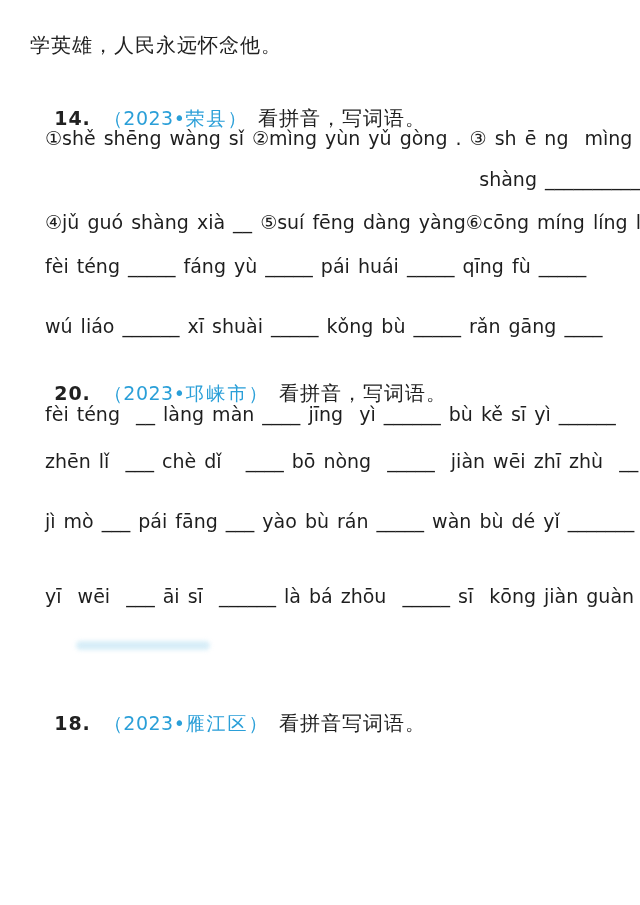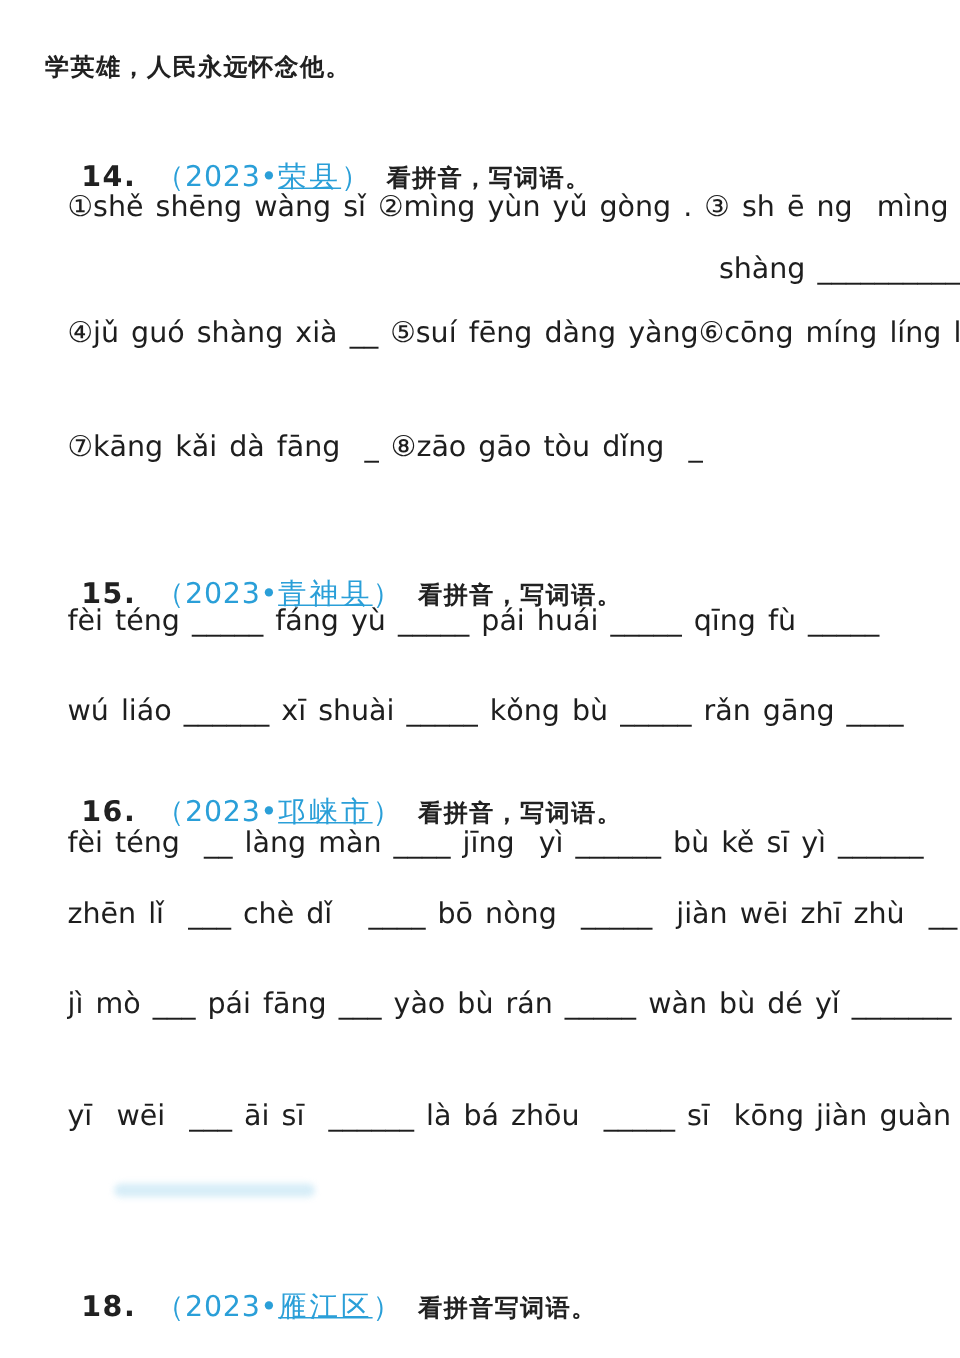--- a/index.html
+++ b/index.html
@@ -4,25 +4,25 @@
 <style>
   html,body{margin:0;padding:0;background:#ffffff;}
   body{width:640px;height:905px;overflow:hidden;}
   .page{
     position:relative;width:640px;height:905px;box-sizing:border-box;
     padding-left:30px;
     font-family:"DejaVu Sans","Liberation Sans",sans-serif;
     color:#212121;background:#ffffff;
   }
   .line{height:26px;line-height:26px;white-space:pre;}
-  .cn{font-size:16px;font-weight:700;letter-spacing:1px;}
+  .cn{font-size:20px;font-weight:400;letter-spacing:1px;}
   .heading{font-size:19px;position:relative;}
   .heading .num{display:inline-block;margin-right:13px;letter-spacing:1px;font-weight:700;}
   .heading .src{color:var(--accent,#2a9fd8);margin-right:11px;font-weight:400;letter-spacing:0.5px;}
-  .heading .kai{font-family:"DejaVu Serif",serif;letter-spacing:2px;text-decoration:underline;}
+  .heading .kai{font-family:"DejaVu Serif",serif;letter-spacing:2px;}
   .pinyin{font-size:19px;padding-left:15px;word-spacing:2px;color:#1e1e1e;}
   .right{text-align:right;}
   .smudge{
     position:absolute;top:-17px;left:46px;width:134px;height:9px;
     background:#cde9f6;border-radius:5px;filter:blur(2px);opacity:.8;
   }
   
   .g15{margin-top:15px}.g17{margin-top:17px}.g18{margin-top:18px}
   .g19{margin-top:34px}.g20{margin-top:20px}.g21{margin-top:21px}
   .g32{margin-top:32px}.g44{margin-top:44px}.g46{margin-top:46px}
@@ -34,30 +34,26 @@
 <div class="page">
 
   <div class="line cn g32">学英雄，人民永远怀念他。</div>
 
   <div class="line heading g21">
     <span class="num">14.</span><span class="src"><span>（2023•</span><span class="kai">荣县</span><span>）</span></span><span class="cn">看拼音，写词语。</span>
   </div>
   <div class="line pinyin g20">①shě shēng wàng sǐ ②mìng yùn yǔ gòng . ③ sh ē ng  mìng  zhì</div>
   <div class="line pinyin right g15">shàng __________</div>
   <div class="line pinyin g17">④jǔ guó shàng xià __ ⑤suí fēng dàng yàng⑥cōng míng líng lì __</div>
-  <div class="line pinyin g50">⑦kāng kǎi dà fāng  _ ⑧zāo gāo tòu dǐng  _</div>
 
-  <div class="line heading g46">
-    <span class="num">15.</span><span class="src"><span>（2023•</span><span class="kai">青神县</span><span>）</span></span><span class="cn">看拼音，写词语。</span>
-  </div>
   <div class="line pinyin g18">fèi téng _____ fáng yù _____ pái huái _____ qīng fù _____</div>
   <div class="line pinyin g19">wú liáo ______ xī shuài _____ kǒng bù _____ rǎn gāng ____</div>
 
   <div class="line heading g15">
-    <span class="num">16.</span><span class="src"><span>（2023•</span><span class="kai">邛崃市</span><span>）</span></span><span class="cn">看拼音，写词语。</span>
+    <span class="num">20.</span><span class="src"><span>（2023•</span><span class="kai">邛崃市</span><span>）</span></span><span class="cn">看拼音，写词语。</span>
   </div>
   <div class="line pinyin g21">fèi téng  __ làng màn ____ jīng  yì ______ bù kě sī yì ______</div>
   <div class="line pinyin g21">zhēn lǐ  ___ chè dǐ   ____ bō nòng  _____  jiàn wēi zhī zhù  __</div>
 
   <div class="line pinyin g19">jì mò ___ pái fāng ___ yào bù rán _____ wàn bù dé yǐ _______</div>
   <div class="line pinyin g49">yī  wēi  ___ āi sī  ______ là bá zhōu  _____ sī  kōng jiàn guàn  ____</div>
 
   <div class="line heading g49">
     <span class="smudge"></span>
     <span class="num">18.</span><span class="src"><span>（2023•</span><span class="kai">雁江区</span><span>）</span></span><span class="cn">看拼音写词语。</span>

